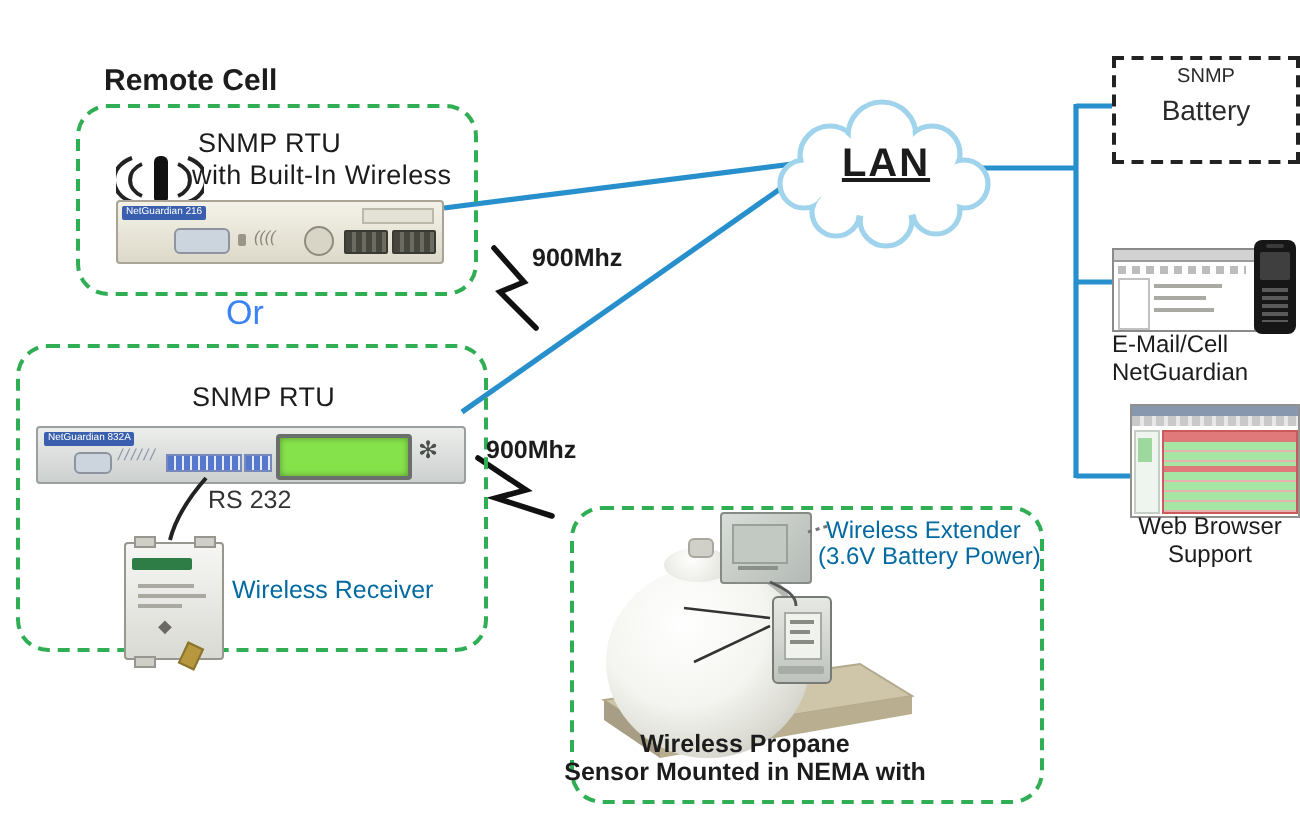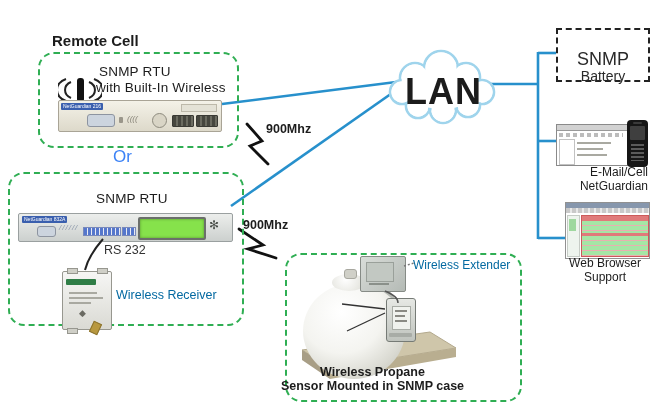--- a/index.html
+++ b/index.html
@@ -156,41 +156,41 @@
     <div class="graybar" style="left:6px;top:25px;width:34px;"></div>
     <div class="graybar" style="left:6px;top:30px;width:22px;"></div>
     <div class="abs" style="left:16px;top:36px;font-size:9px;color:#6a6a62;">◆</div>
     <div class="abs" style="left:28px;top:50px;width:7px;height:10px;background:#b8983f;transform:rotate(25deg);border:1px solid #8a7330;"></div>
   </div>
   <div class="abs z3 cap12" style="left:116px;top:288px;font-size:12.5px;">Wireless Receiver</div>
 
   <div class="abs z2 b" style="left:266px;top:122px;font-size:12.5px;">900Mhz</div>
   <div class="abs z2 b" style="left:243px;top:218px;font-size:12.5px;">900Mhz</div>
 
-  <div class="abs z2 b" style="left:405px;top:71px;width:76px;text-align:center;font-size:36px;letter-spacing:1px;">LAN</div>
+  <div class="abs z2 b" style="left:405px;top:71px;width:76px;text-align:center;font-size:20px;letter-spacing:1px;text-decoration:underline;">LAN</div>
 
   <div class="abs z2 blackdash" style="left:556px;top:28px;width:90px;height:50px;text-align:center;">
-    <div style="margin-top:21px;font-size:18px;line-height:17px;color:#2a2a2a;">SNMP</div>
+    <div style="margin-top:0;font-size:10px;line-height:17px;color:#2a2a2a;">SNMP</div>
     <div style="font-size:14px;line-height:17px;color:#2a2a2a;">Battery</div>
   </div>
 
   <div class="abs z2" id="email-win">
     <div class="abs" style="left:0;top:0;width:100%;height:5px;background:#d2d2d2;border-bottom:1px solid #9a9a9a;"></div>
     <div class="abs" style="left:2px;top:8px;width:64px;height:4px;background:repeating-linear-gradient(90deg,#bcbcbc 0 4px,#fff 4px 7px);"></div>
     <div class="abs" style="left:2px;top:14px;width:14px;height:24px;border:1px solid #c2c2c2;"></div>
     <div class="graybar" style="left:20px;top:17px;width:34px;"></div>
     <div class="graybar" style="left:20px;top:23px;width:26px;"></div>
     <div class="graybar" style="left:20px;top:29px;width:30px;"></div>
   </div>
   <div class="abs z2" id="phone">
     <div class="abs" style="left:6px;top:2px;width:9px;height:2px;background:#3a3a3a;border-radius:1px;"></div>
     <div class="abs" style="left:3px;top:6px;width:15px;height:14px;background:#3f3f3f;border-radius:1px;"></div>
     <div class="abs" style="left:4px;top:24px;width:13px;height:17px;background:repeating-linear-gradient(#5a5a5a 0 2px,#161616 2px 4px);"></div>
   </div>
-  <div class="abs z2" style="left:556px;top:165px;width:92px;text-align:right;font-size:12px;line-height:14px;">
+  <div class="abs z2" style="left:556px;top:165px;width:92px;text-align:left;font-size:12px;line-height:14px;">
     <div>E-Mail/Cell</div>
     <div>NetGuardian</div>
   </div>
 
   <div class="abs z2" id="browser-win">
     <div class="abs" style="left:0;top:0;width:100%;height:5px;background:#8797ad;"></div>
     <div class="abs" style="left:0;top:5px;width:100%;height:5px;background:repeating-linear-gradient(90deg,#c9c9c9 0 4px,#e8e8e8 4px 6px);"></div>
     <div class="abs" style="left:1px;top:12px;width:11px;height:40px;background:#eef4ee;border:1px solid #c6ccc6;">
       <div style="margin:3px 1px;width:7px;height:12px;background:#9fd89f;"></div>
     </div>
@@ -214,23 +214,24 @@
   </div>
   <div class="abs z3" id="nema">
     <div class="abs" style="left:5px;top:7px;width:17px;height:22px;background:#f0f2ee;border:1px solid #a8aca6;">
       <div class="graybar" style="left:2px;top:3px;width:12px;background:#8a8a84;"></div>
       <div class="graybar" style="left:2px;top:8px;width:10px;background:#8a8a84;"></div>
       <div class="graybar" style="left:2px;top:13px;width:12px;background:#8a8a84;"></div>
     </div>
     <div class="abs" style="left:2px;top:34px;width:23px;height:4px;background:#a8aca6;border-radius:1px;"></div>
   </div>
   <div class="abs z5 cap12" style="left:413px;top:258px;">Wireless Extender</div>
+  <div class="abs z5 cap12" style="left:409px;top:271px;">(3.6V Battery Power)</div>
   <div class="abs z5 b" style="left:255px;top:365px;width:235px;text-align:center;font-size:12.5px;line-height:14px;">
     <div>Wireless Propane</div>
-    <div>Sensor Mounted in SNMP case</div>
+    <div>Sensor Mounted in NEMA with</div>
   </div>
 
   <svg id="overlines" width="650" height="407" viewBox="0 0 650 407">
     <path d="M103,239 C96,247 88,258 85,270" stroke="#222" stroke-width="2" fill="none"></path>
     <line x1="404" y1="266" x2="414" y2="263" stroke="#777" stroke-width="1.5" stroke-dasharray="2,2"></line>
     <path d="M385,291 C394,295 398,298 398,303" stroke="#555" stroke-width="1.5" fill="none"></path>
     <line x1="342" y1="304" x2="385" y2="309" stroke="#333" stroke-width="1.3"></line>
     <line x1="347" y1="331" x2="385" y2="313" stroke="#333" stroke-width="1.3"></line>
   </svg>
 

